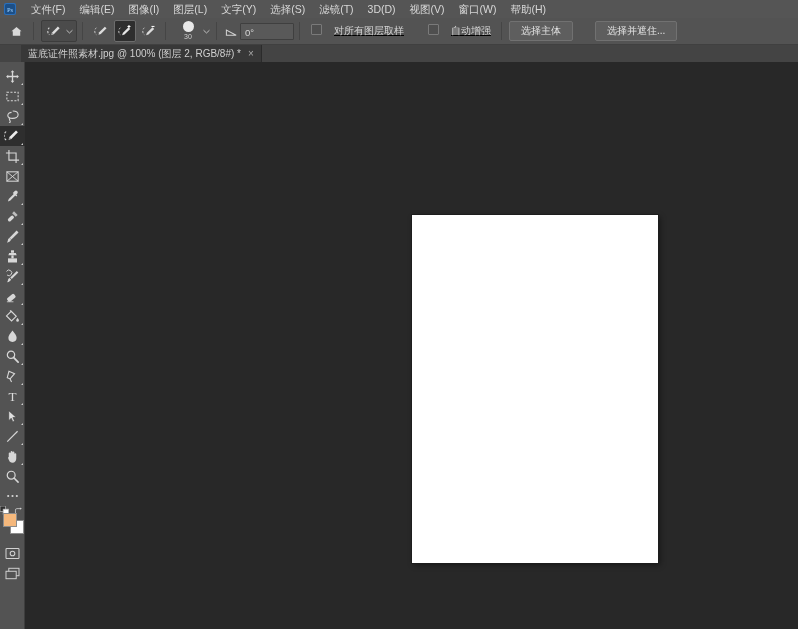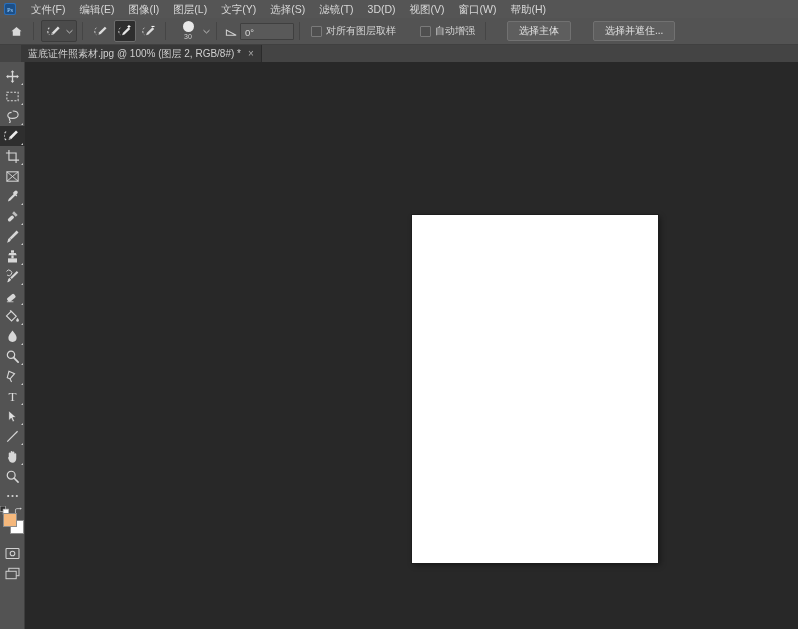--- a/index.html
+++ b/index.html
@@ -61,21 +61,21 @@
     width:26px;height:24px;flex:0 0 auto;margin-left:4px;
   }
   .brush-dot{width:11px;height:11px;border-radius:50%;background:#e8e8e8;}
   .brush-size{font-size:7px;color:#cfcfcf;line-height:8px;margin-top:1px;}
   .angle-icon{width:18px;height:18px;display:flex;align-items:center;justify-content:center;flex:0 0 auto;}
   .angle-field{
     width:54px;height:17px;background:#595959;border:1px solid #3f3f3f;
     color:#d6d6d6;font-size:9.5px;line-height:17px;padding-left:4px;
     box-sizing:border-box;flex:0 0 auto;border-radius:1px;
   }
-  .chkwrap{display:flex;align-items:center;gap:4px;flex:0 0 auto;margin-left:6px;}
+  .chkwrap{display:flex;gap:12px;flex:0 0 auto;margin-left:6px;text-decoration:underline;}
   .chkbox{
     width:9px;height:9px;background:#4f4f4f;border:1px solid #7a7a7a;border-radius:1px;
   }
   .chklabel{font-size:10px;color:#d5d5d5;white-space:nowrap;}
   .opt-btn{
     height:18px;padding:0 11px;background:#5e5e5e;border:1px solid #717171;
     border-radius:2px;color:#e2e2e2;font-size:10px;line-height:17px;
     white-space:nowrap;flex:0 0 auto;
   }
 
@@ -240,21 +240,21 @@
       <span class="chklabel">对所有图层取样</span>
     </div>
 
     <div class="chkwrap" style="margin-left:24px;">
       <span class="chkbox"></span>
       <span class="chklabel">自动增强</span>
     </div>
 
     <div class="opt-sep" style="margin-left:10px;"></div>
 
-    <div class="opt-btn" style="margin-left:16px;text-align:center;">选择主体</div>
+    <div class="opt-btn" style="margin-left:2px;text-align:center;">选择主体</div>
     <div class="opt-btn" style="margin-left:22px;">选择并遮住...</div>
   </div>
 
   <div class="tabbar">
     <div class="doc-tab">
       <span class="doc-tab-title">蓝底证件照素材.jpg @ 100% (图层 2, RGB/8#) *</span>
       <span class="tab-close">×</span>
     </div>
   </div>
 

